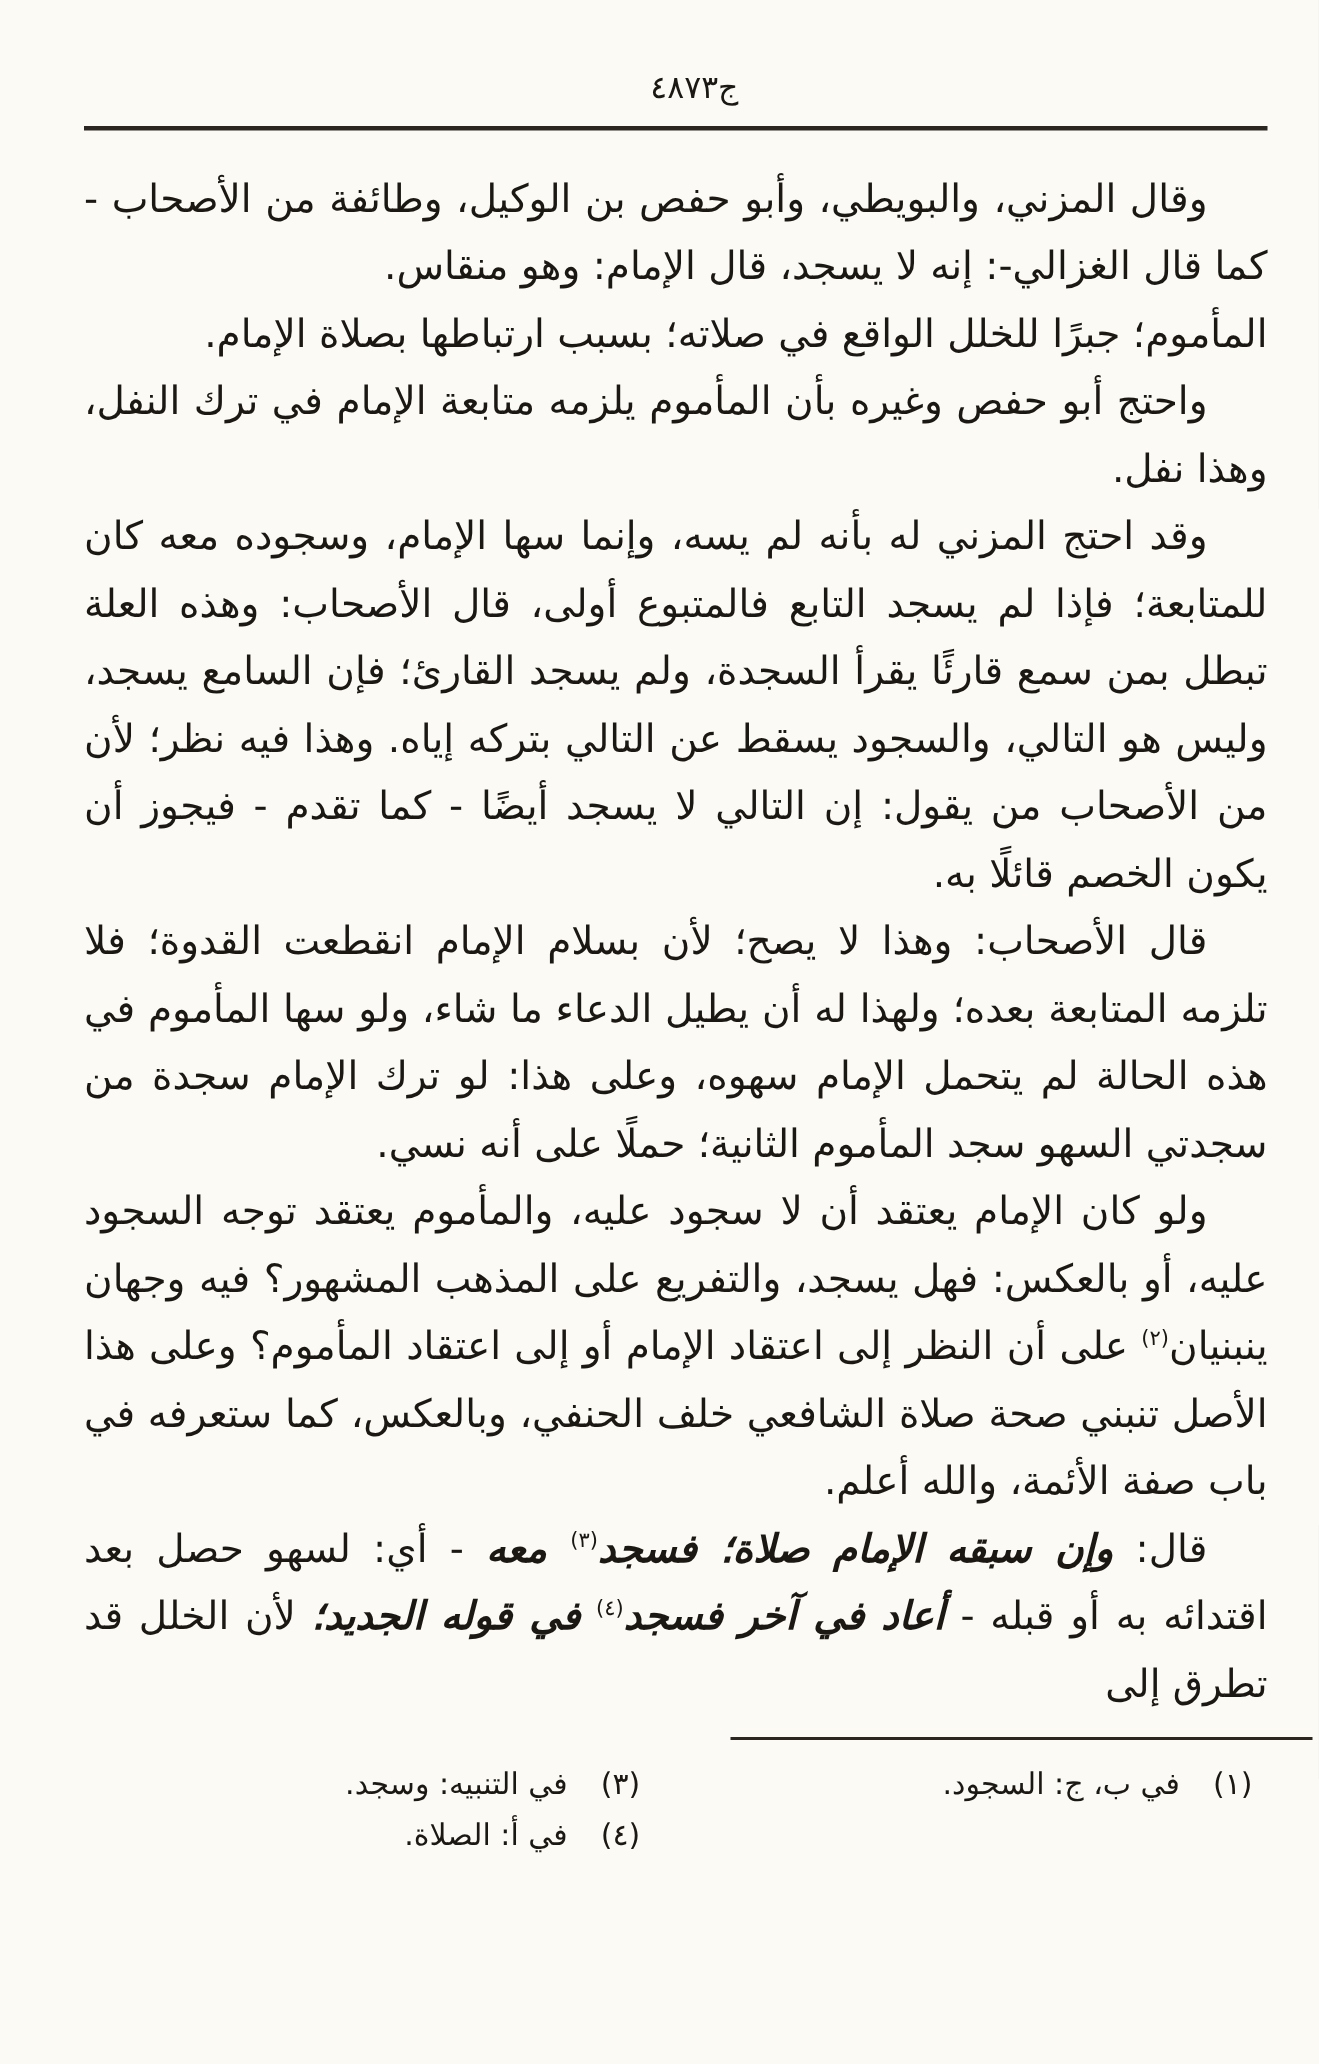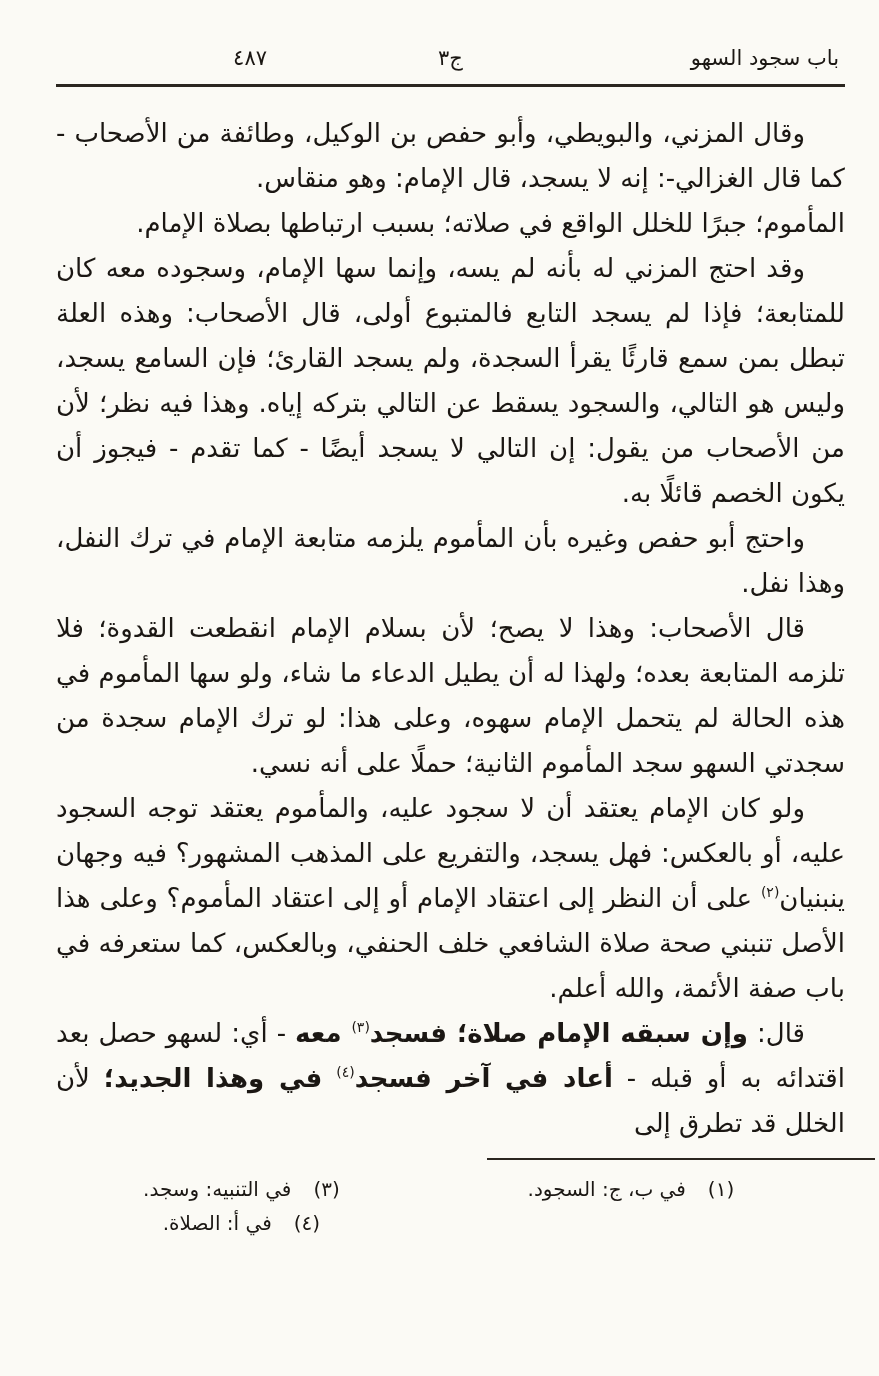--- a/index.html
+++ b/index.html
@@ -21,72 +21,71 @@
   .header {
     display:grid;
     grid-template-columns:1fr auto 1fr;
     align-items:end;
     font-size:21px;
     padding:0 6px 14px 6px;
     border-bottom:3px solid #2b2620;
   }
   .header .chapter { text-align:start; letter-spacing:0.5px; }
   .header .volume  { text-align:left; }
-  .header .pagenum { text-align:center; }
+  .header .pagenum { text-align:right; }
   .body-text {
     margin-top:24px;
     font-size:26px;
     line-height:45px;
     text-align:justify;
     text-justify:inter-word;
   }
   .para { text-indent:40px; }
   .para.no-indent { text-indent:0; }
-  .bold { font-weight:700; }
+  .bold { font-weight:700;font-style:italic; }
   sup.fnref {
     font-size:14px;
     vertical-align:super;
     line-height:0;
   }
   .fn-separator {
     margin-top:12px;
     margin-right:-30px;       
     width:388px;              
     border-top:2px solid #2b2620;
   }
   .footnotes {
     display:flex;
     margin-top:12px;
     font-size:20px;
     line-height:34px;
   }
-  .fn-col { text-align:center; }
+  .fn-col { text-align:right; }
   .fn-col-right { flex:0 0 53%; padding-right:10px; }
   .fn-col-left  { flex:0 0 47%; }
   .fn-marker { display:inline-block; margin-left:22px; }
 </style>
 </head>
 <body>
 
 <div class="page">
 
   <div class="header">
-    <span class="chapter">باب سجود السهو</span>
     <span class="volume">ج٣</span>
     <span class="pagenum">٤٨٧</span>
   </div>
 
   <div class="body-text">
       <p class="para"><span>وقال المزني، والبويطي، وأبو حفص بن الوكيل، وطائفة من الأصحاب - كما قال الغزالي-: إنه لا يسجد، قال الإمام: وهو منقاس.</span></p>
       <p class="para no-indent"><span>المأموم؛ جبرًا للخلل الواقع في صلاته؛ بسبب ارتباطها بصلاة الإمام.</span></p>
+      <p class="para"><span>واحتج أبو حفص وغيره بأن المأموم يلزمه متابعة الإمام في ترك النفل، وهذا نفل.</span></p>
       <p class="para"><span>وقد احتج المزني له بأنه لم يسه، وإنما سها الإمام، وسجوده معه كان للمتابعة؛ فإذا لم يسجد التابع فالمتبوع أولى، قال الأصحاب: وهذه العلة تبطل بمن سمع قارئًا يقرأ السجدة، ولم يسجد القارئ؛ فإن السامع يسجد، وليس هو التالي، والسجود يسقط عن التالي بتركه إياه. وهذا فيه نظر؛ لأن من الأصحاب من يقول: إن التالي لا يسجد أيضًا - كما تقدم - فيجوز أن يكون الخصم قائلًا به.</span></p>
-      <p class="para"><span>واحتج أبو حفص وغيره بأن المأموم يلزمه متابعة الإمام في ترك النفل، وهذا نفل.</span></p>
       <p class="para"><span>قال الأصحاب: وهذا لا يصح؛ لأن بسلام الإمام انقطعت القدوة؛ فلا تلزمه المتابعة بعده؛ ولهذا له أن يطيل الدعاء ما شاء، ولو سها المأموم في هذه الحالة لم يتحمل الإمام سهوه، وعلى هذا: لو ترك الإمام سجدة من سجدتي السهو سجد المأموم الثانية؛ حملًا على أنه نسي.</span></p>
       <p class="para"><span>ولو كان الإمام يعتقد أن لا سجود عليه، والمأموم يعتقد توجه السجود عليه، أو بالعكس: فهل يسجد، والتفريع على المذهب المشهور؟ فيه وجهان ينبنيان</span><sup class="fnref">(٢)</sup><span> على أن النظر إلى اعتقاد الإمام أو إلى اعتقاد المأموم؟ وعلى هذا الأصل تنبني صحة صلاة الشافعي خلف الحنفي، وبالعكس، كما ستعرفه في باب صفة الأئمة، والله أعلم.</span></p>
-      <p class="para"><span>قال: </span><span class="bold">وإن سبقه الإمام صلاة؛ فسجد</span><sup class="fnref">(٣)</sup><span class="bold"> معه</span><span> - أي: لسهو حصل بعد اقتدائه به أو قبله - </span><span class="bold">أعاد في آخر فسجد</span><sup class="fnref">(٤)</sup><span> </span><span class="bold">في وهذا الجديد؛</span><span> لأن الخلل قد تطرق إلى</span></p>
+      <p class="para"><span>قال: </span><span class="bold">وإن سبقه الإمام صلاة؛ فسجد</span><sup class="fnref">(٣)</sup><span class="bold"> معه</span><span> - أي: لسهو حصل بعد اقتدائه به أو قبله - </span><span class="bold">أعاد في آخر فسجد</span><sup class="fnref">(٤)</sup><span> </span><span class="bold">في قوله الجديد؛</span><span> لأن الخلل قد تطرق إلى</span></p>
     </div>
 
   <div class="fn-separator"></div>
 
   <div class="footnotes">
     <div class="fn-col fn-col-right">
         <div class="footnote"><span class="fn-marker">(١)</span><span class="fn-text">في ب، ج: السجود.</span></div>
       </div>
     <div class="fn-col fn-col-left">
         <div class="footnote"><span class="fn-marker">(٣)</span><span class="fn-text">في التنبيه: وسجد.</span></div>

